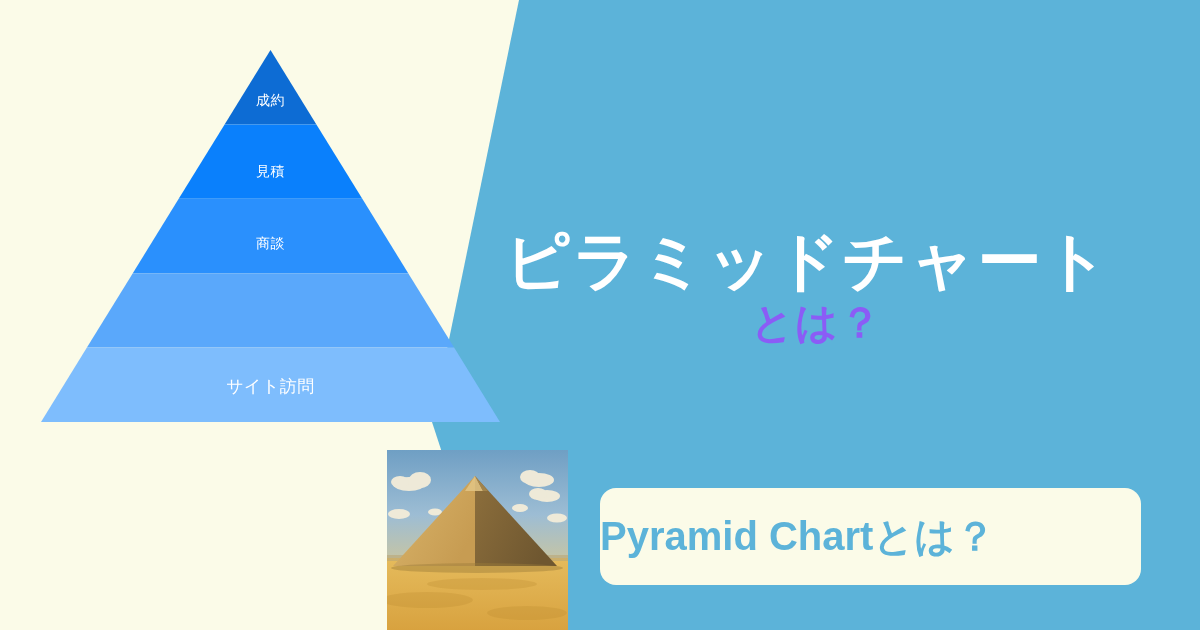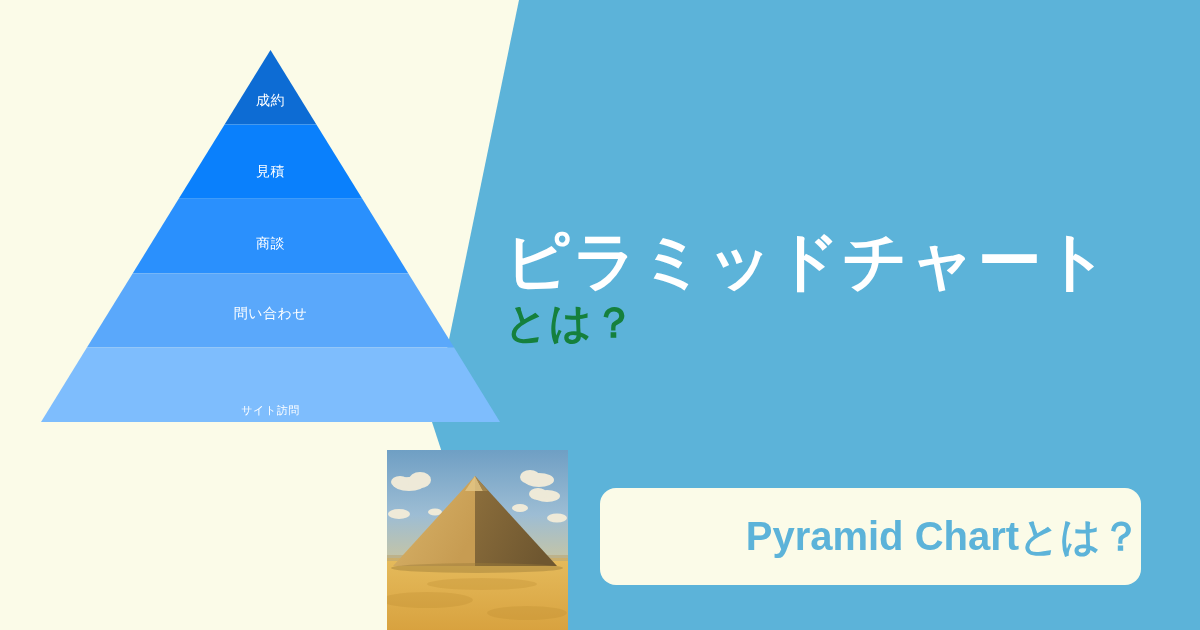--- a/index.html
+++ b/index.html
@@ -43,21 +43,21 @@
     position:absolute;
     left:0; right:0;
     text-align:center;
     color:#ffffff;
     font-size:14px;
     font-weight:400;
     letter-spacing:.5px;
     white-space:nowrap;
     pointer-events:none;
   }
-  .pyr-label.big { font-size:11px;margin-top:28px; }
+  .pyr-label.big { font-size:17px; }
 
   
   .headline {
     position:absolute;
     left:505px;
     top:228px;
     width:645px;
     text-align:left;
     color:#ffffff;
     font-family:Liberation Serif, serif;
@@ -70,39 +70,39 @@
     letter-spacing:2px;
     color:#ffffff;
     white-space:nowrap;
   }
   .headline-sub {
     display:block;
     font-size:42px;
     font-weight:700;
     line-height:1.1;
     letter-spacing:1px;
-    color:#15803d;
-    text-align:left;
+    color:#8b5cf6;
+    text-align:center;
     padding-right:22px;
     margin-top:4px;
     white-space:nowrap;
   }
 
   
   .badge {
     position:absolute;
     left:600px;
     top:488px;
     width:541px;
     height:97px;
     background:#fbfbe8;
     border-radius:16px;
     display:flex;
     align-items:center;
-    justify-content:flex-end;
+    justify-content:flex-start;
   }
   .badge-text {
     font-size:40px;
     font-weight:700;
     color:#5cb3d9;
     letter-spacing:0px;
     white-space:nowrap;
   }
 
   
@@ -133,21 +133,20 @@
       <polygon points="137.7,148.8 321.3,148.8 367.2,223.2 91.8,223.2" fill="#2a90fd"></polygon>
 
       <polygon points="91.8,223.2 367.2,223.2 413.1,297.6 45.9,297.6" fill="#5aa8fb"></polygon>
 
       <polygon points="45.9,297.6 413.1,297.6 459,372 0,372" fill="#7ebdfd"></polygon>
     </svg>
 
     <div class="pyr-label" style="top:42px;">成約</div>
     <div class="pyr-label" style="top:185px;">商談</div>
     <div class="pyr-label" style="top:113px;">見積</div>
-    <div class="pyr-label" style="top:255px;">問い合わせ</div>
     <div class="pyr-label big" style="top:325px;">サイト訪問</div>
   </div>
 
   <div class="headline">
     <span class="headline-main">ピラミッドチャート</span>
     <span class="headline-sub">とは？</span>
   </div>
 
   <div class="badge">
     <span class="badge-text">Pyramid Chartとは？</span>

